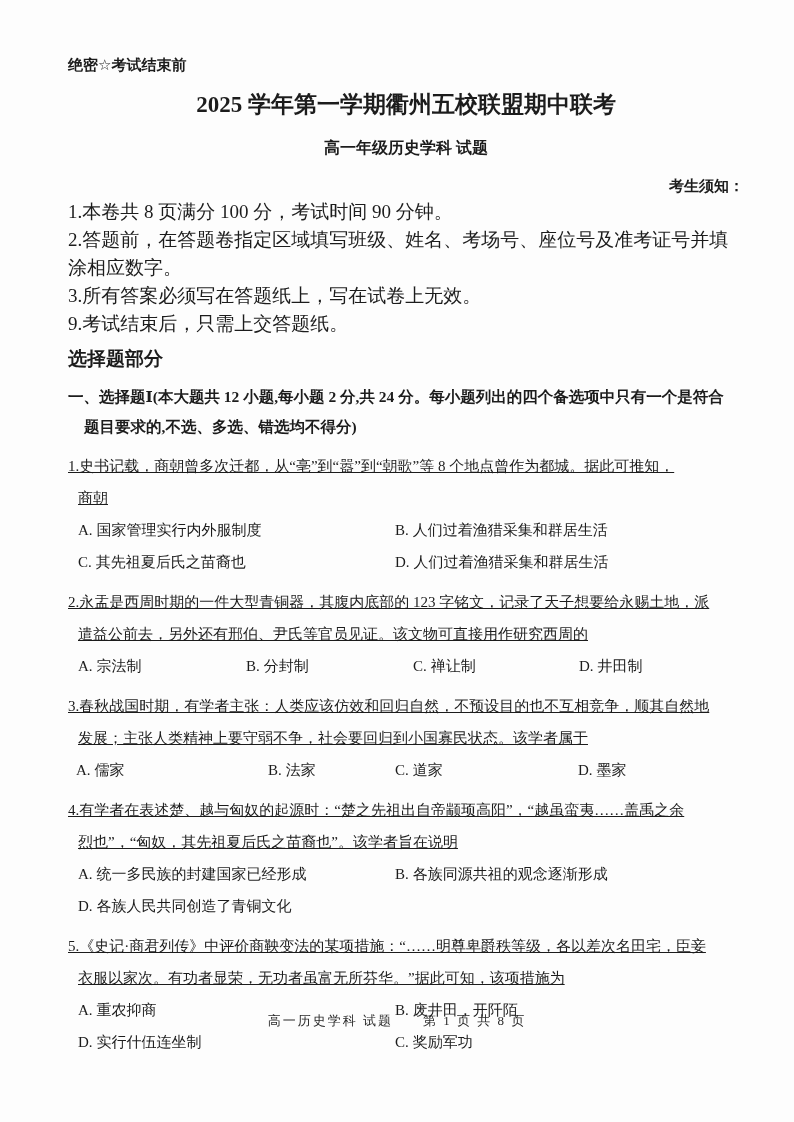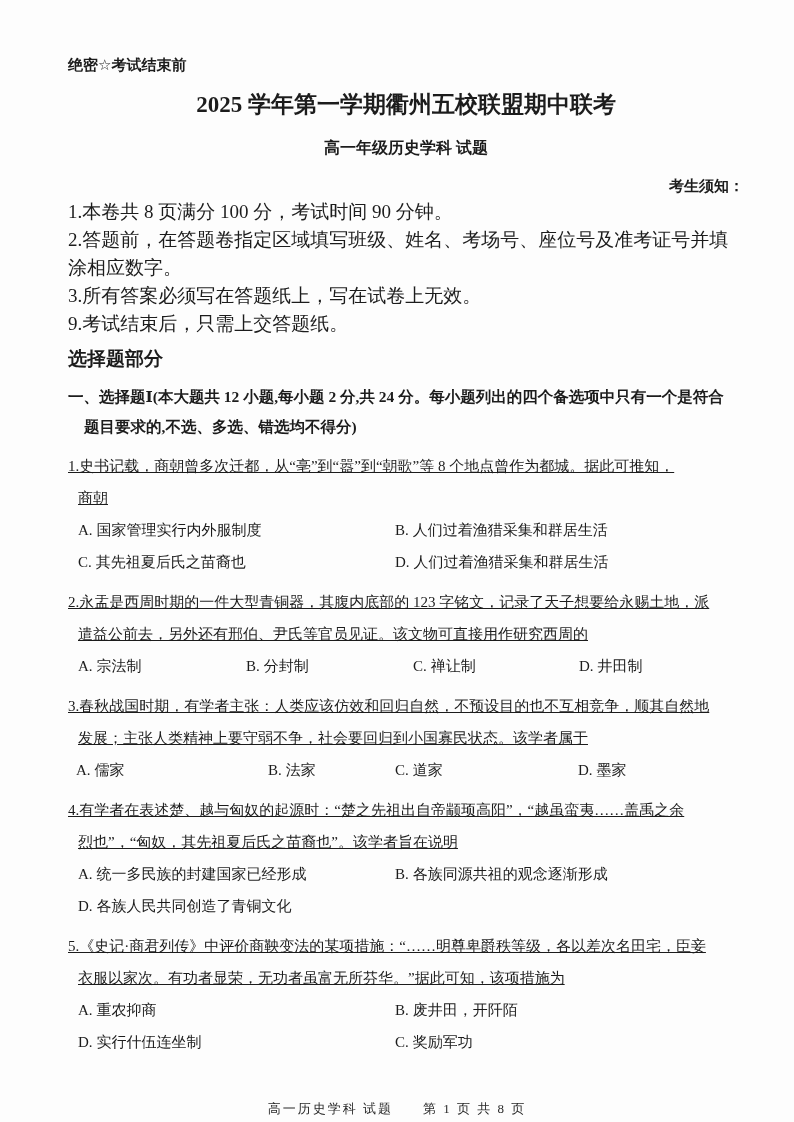--- a/index.html
+++ b/index.html
@@ -54,21 +54,21 @@
     padding-left: 10px; line-height: 32px;
   }
   .opts-four-b {
     display: grid; grid-template-columns: 192px 127px 183px 1fr;
     padding-left: 8px; line-height: 32px;
   }
   .opt { white-space: nowrap; }
   .opt .lab { margin-right: 4px; }
 
   .footer {
-    position: absolute; left: 0; top: 1100px; width: 794px;
+    position: absolute; left: 0; top: 1012px; width: 794px;
     display: flex; justify-content: center; align-items: baseline; gap: 30px;
     font-size: 13px; letter-spacing: 2px; color: #2a2a2a;
   }
 </style>
 </head>
 <body>
 
 <div class="content">
 
   <div class="security">绝密☆考试结束前</div>

